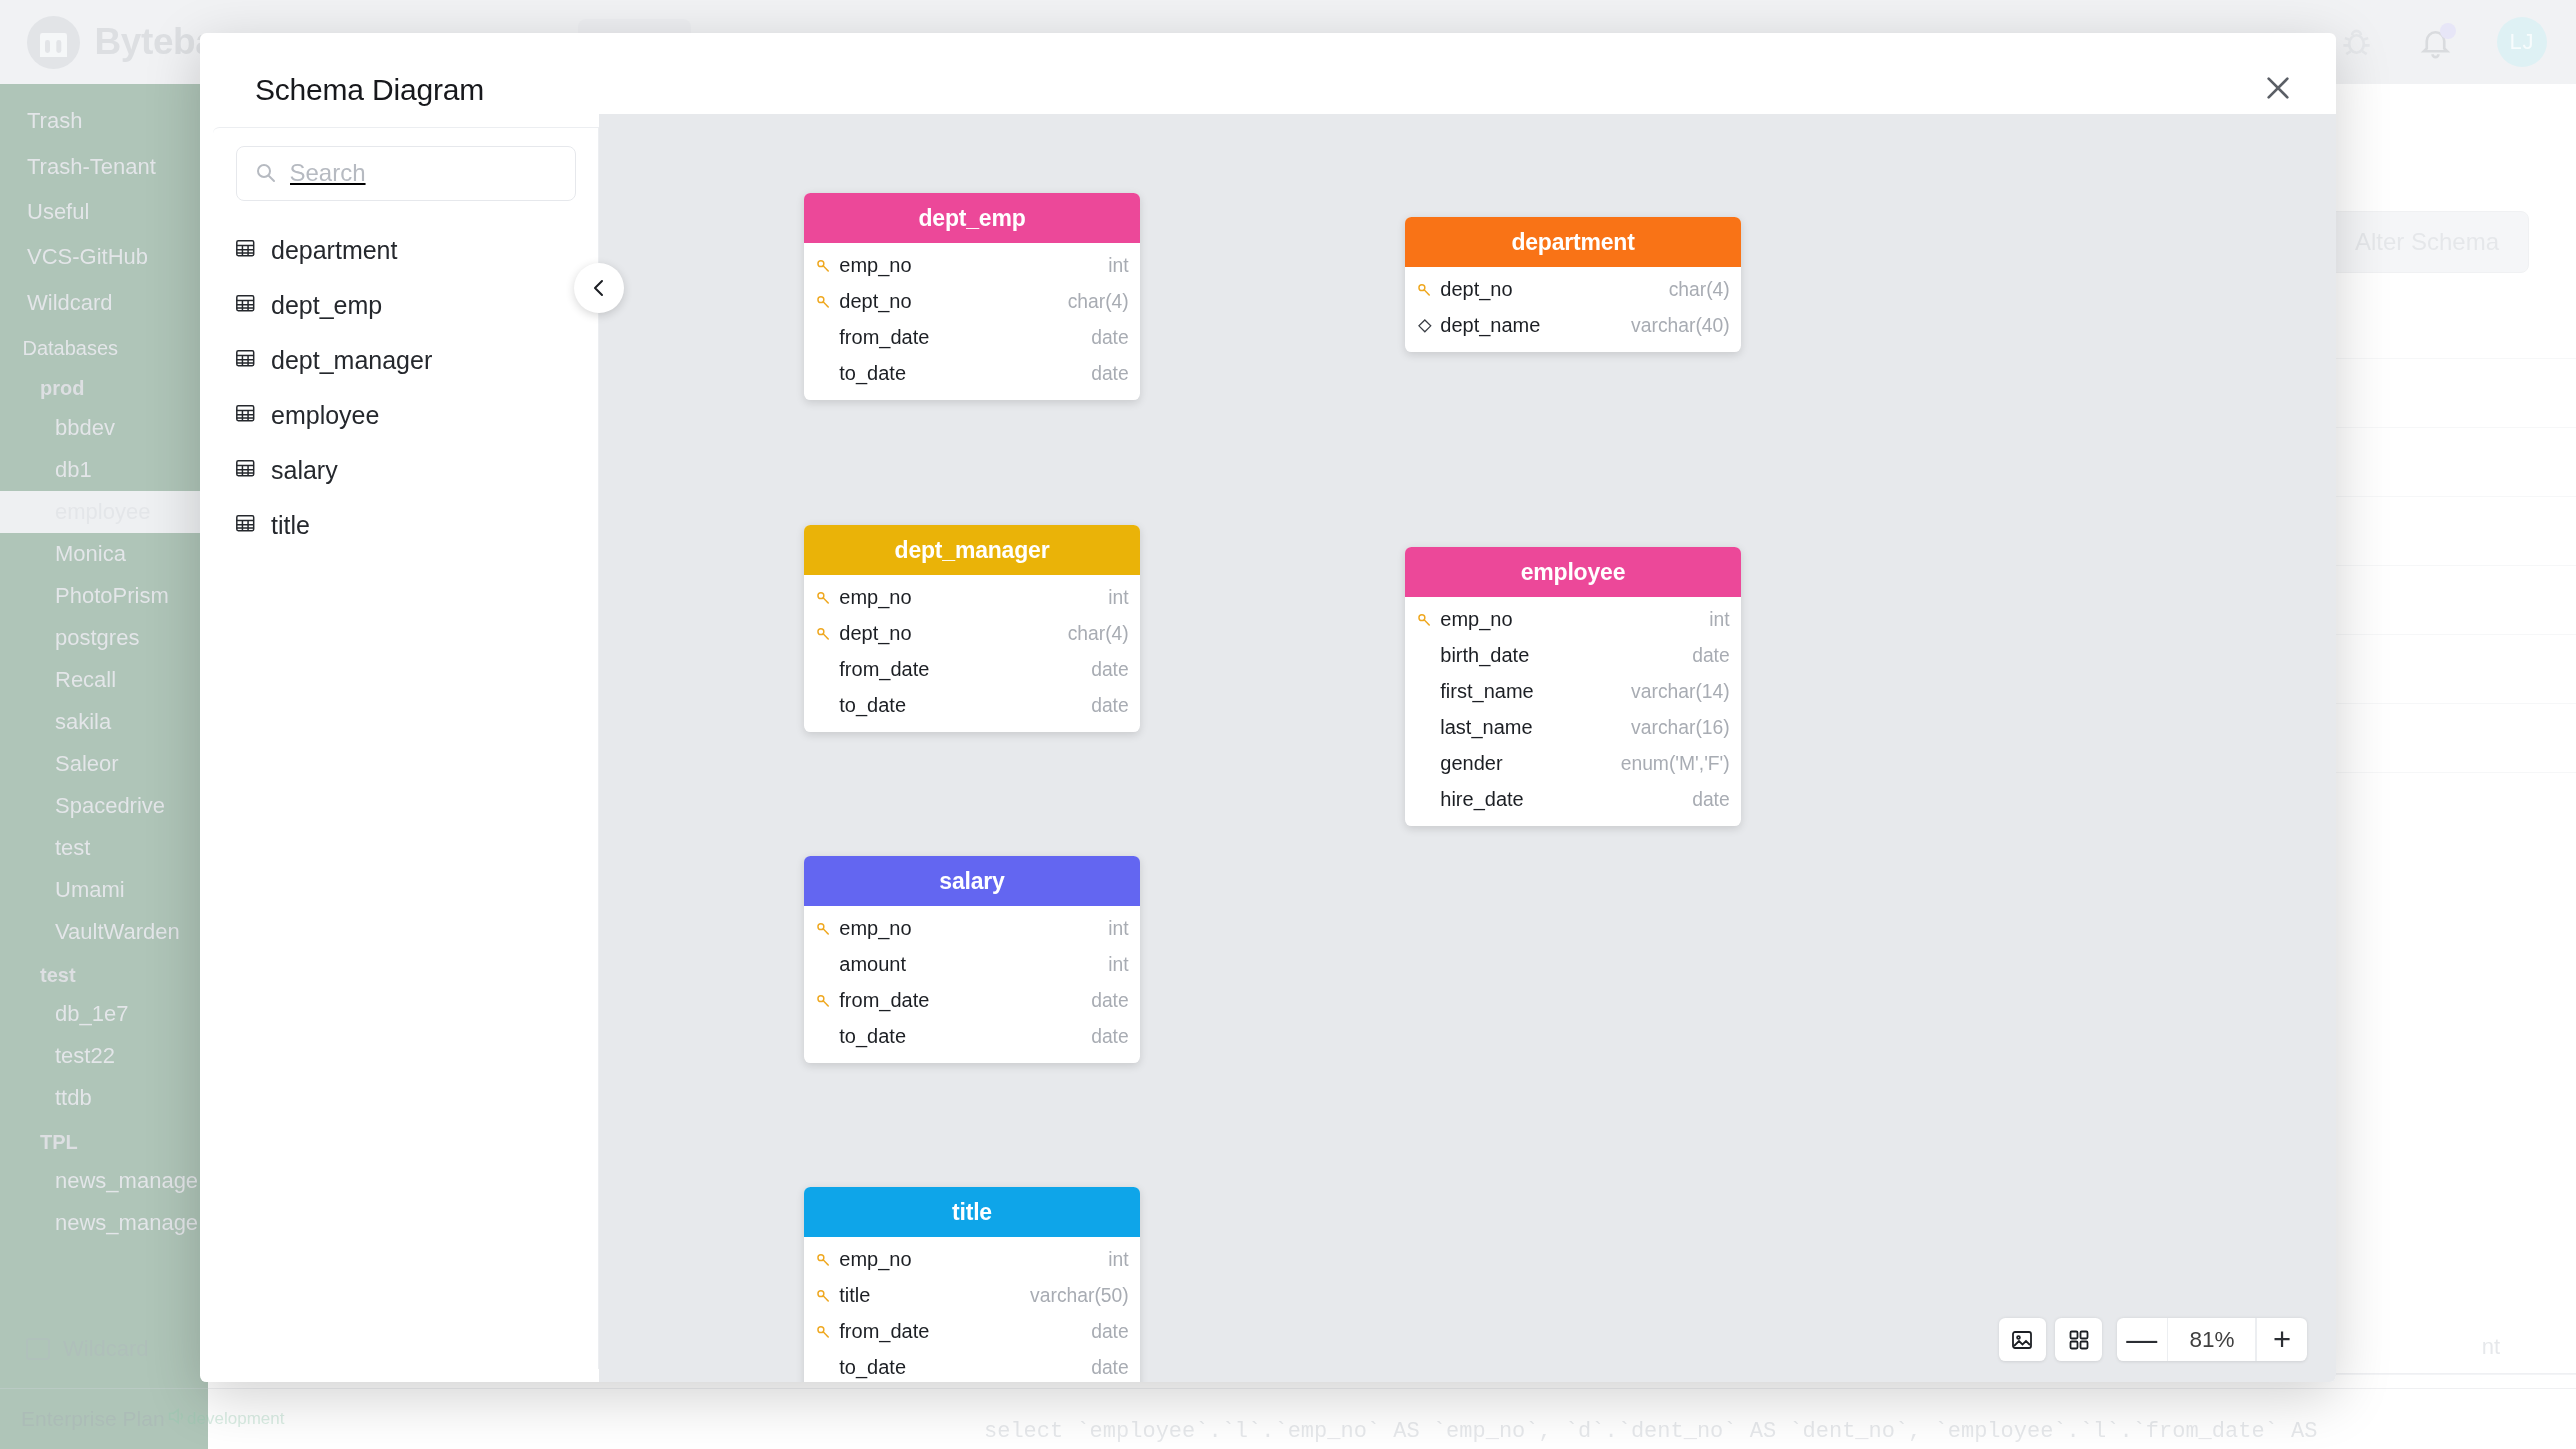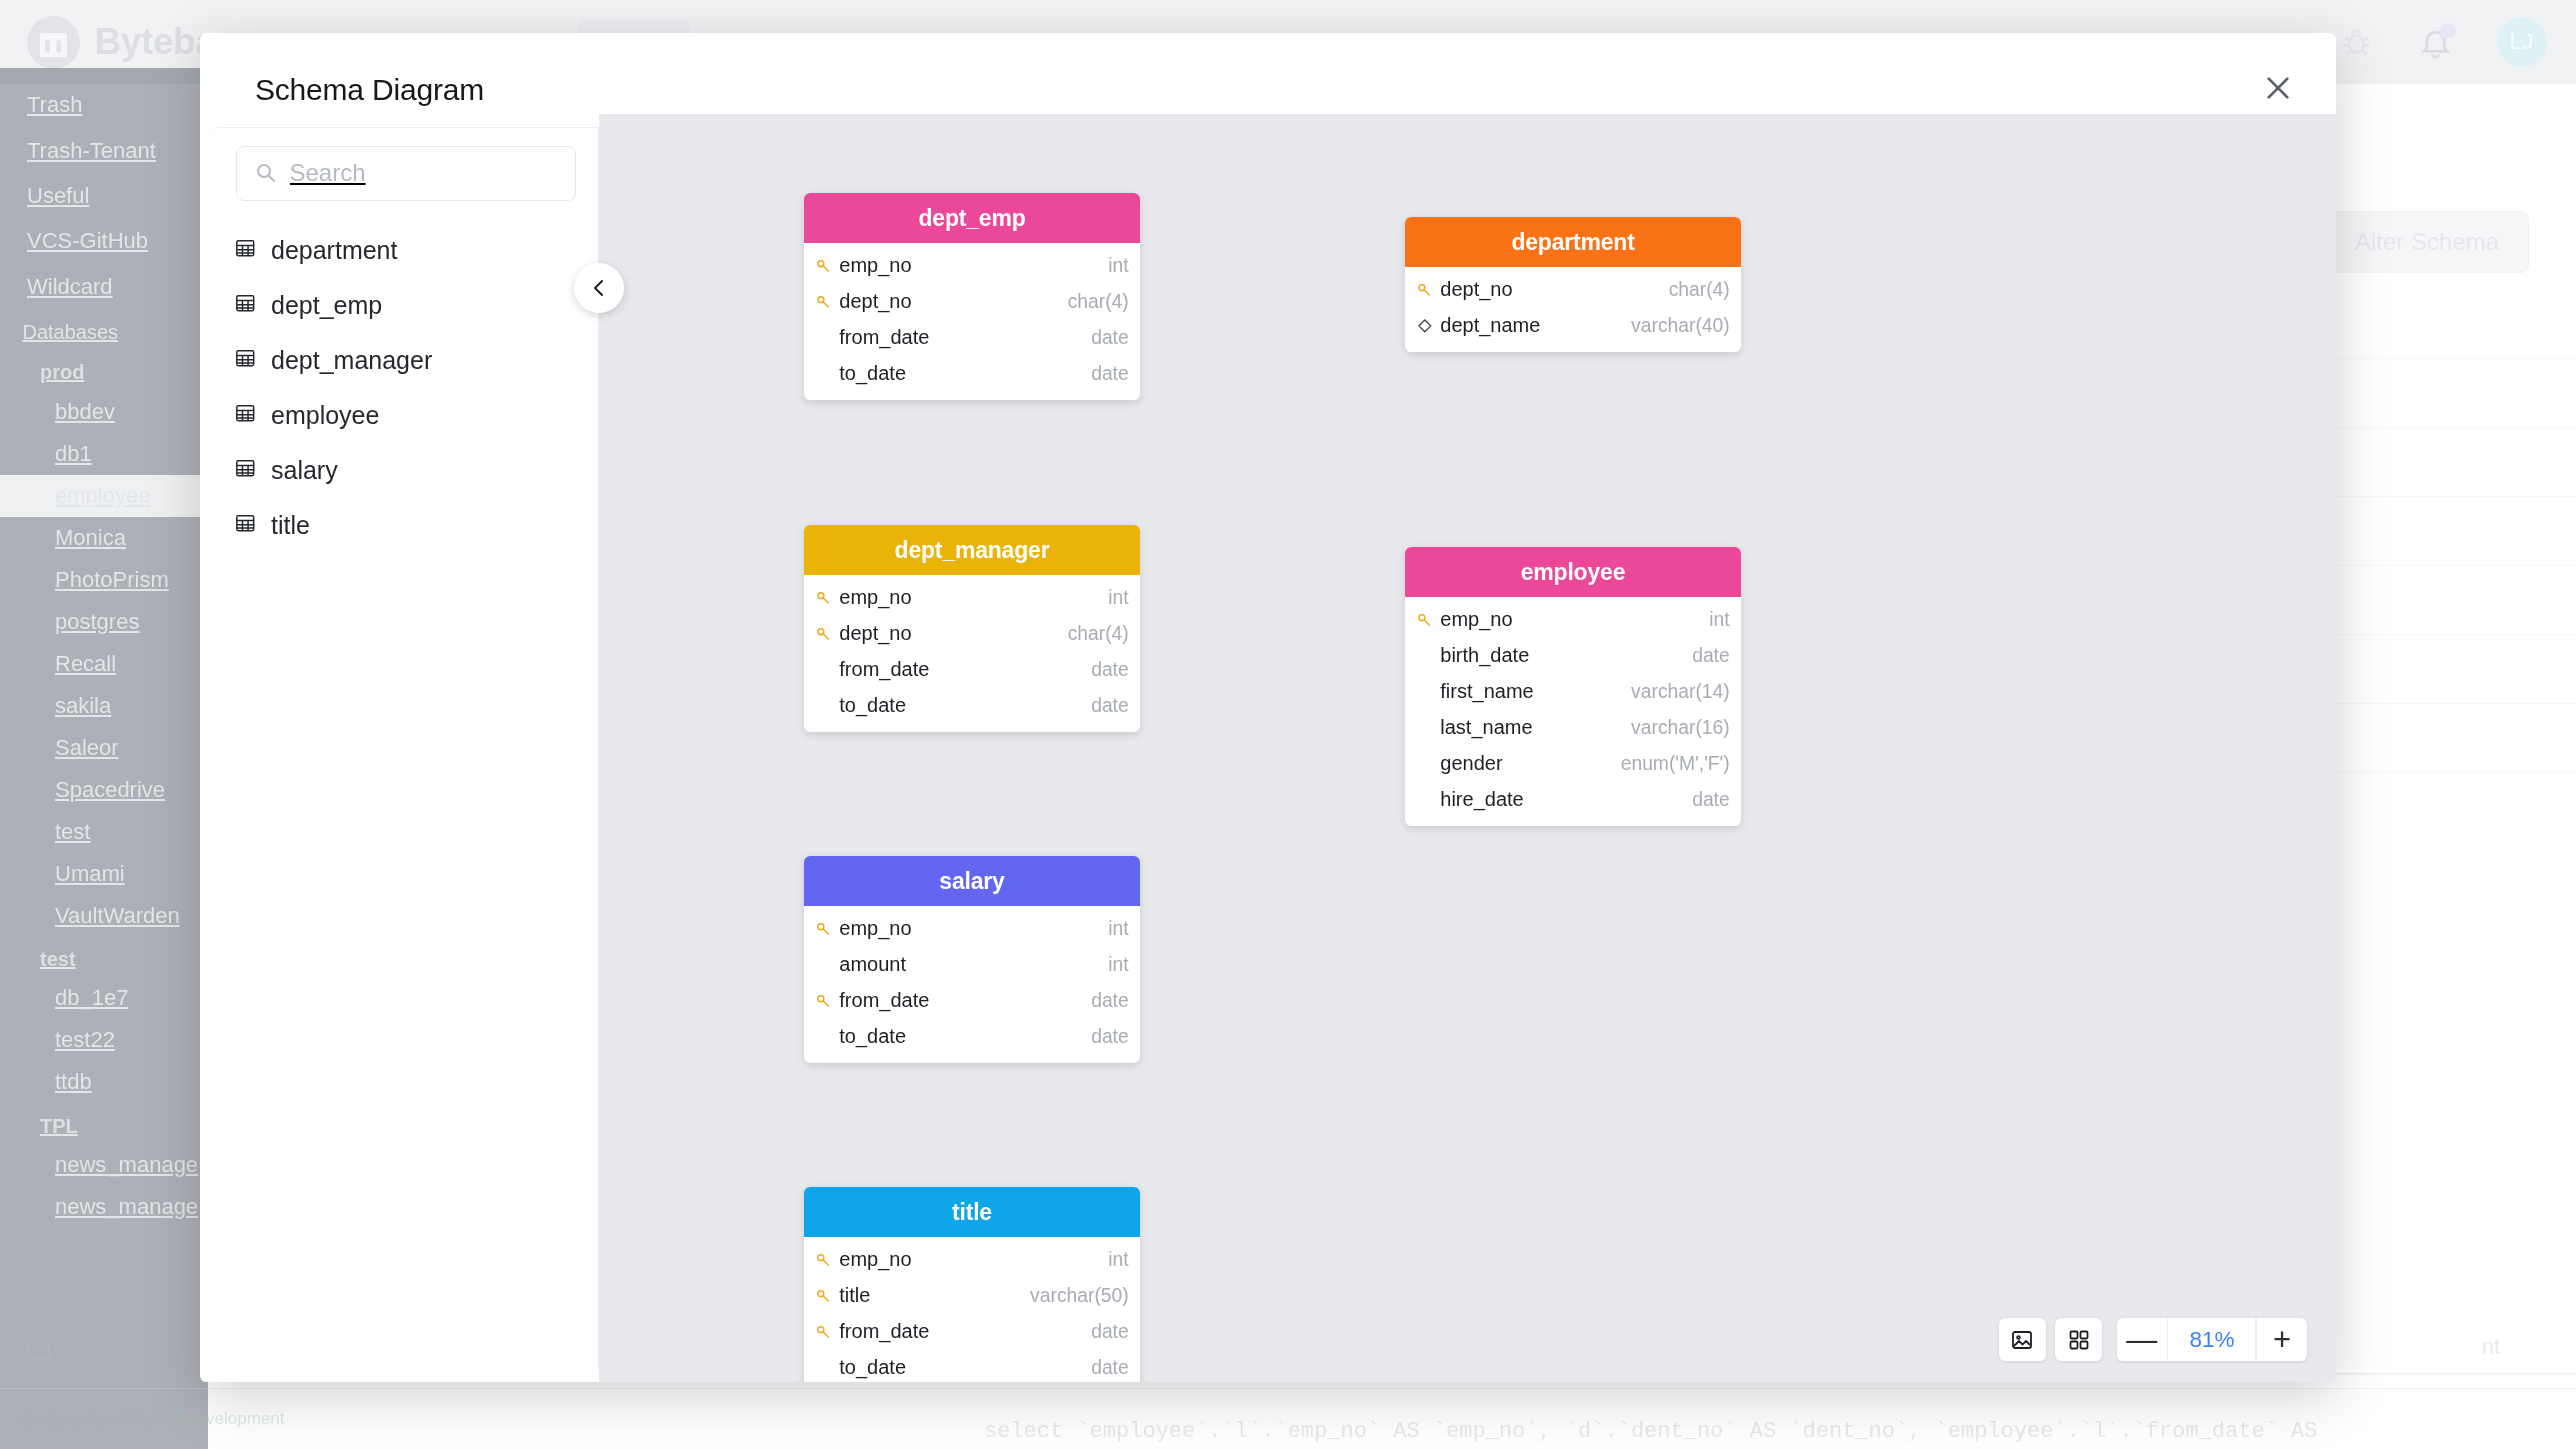--- a/index.html
+++ b/index.html
@@ -57,24 +57,24 @@
     border-radius: 50%; background: #b9b4e8;
   }
   #bg-avatar {
     width: 50px; height: 50px; border-radius: 50%;
     background: #9ed5de; color: #e6f6f8;
     display: flex; align-items: center; justify-content: center;
     font-size: 22px; letter-spacing: 0.8px;
   }
 
   #bg-sidebar {
-    position: absolute; left: 0; top: 68px; width: 208px; bottom: 0;
-    background: #0f172a;
+    position: absolute; left: 0; top: 84px; width: 208px; bottom: 0;
+    background: #14532d;
     padding-top: 14.5px;
-    font-size: 22px; color: #aeb4bd; text-decoration: underline;
+    font-size: 22px; color: #aeb4bd;
   }
   .bg-nav-item { padding: 9.7px 0 9.7px 27px; white-space: nowrap; }
   .bg-nav-group { padding: 11.3px 0 6.4px 22.5px; font-size: 20px; color: #aeb4bd; }
   .bg-nav-group.bold { font-weight: bold; color: #9ba1ab; padding-left: 40px; }
   .bg-nav-child { padding: 8px 0 8px 55px; white-space: nowrap; }
   .bg-nav-child.sel { background: #ced2d8; }
   #bg-archive {
     position: absolute; left: 0; bottom: 87px; width: 208px;
     display: flex; align-items: center; gap: 13px; padding-left: 26px;
   }
@@ -230,21 +230,21 @@
     display: flex; align-items: center; background: #ffffff;
     border-radius: 6.4px; overflow: hidden;
     box-shadow: 0 0.8px 3.2px rgba(0,0,0,0.10);
     margin-left: 4.8px;
   }
   #zoom-group > div {
     height: 43px; display: flex; align-items: center; justify-content: center;
     cursor: pointer;
   }
   .zg-btn { width: 50px; font-size: 31px; color: #2b2e33; }
-  #zoom-level { width: 87px; font-size: 22.5px; color: #3b82f6; cursor: default; }
+  #zoom-level { width: 87px; font-size: 22.5px; color: #404040; cursor: default; }
   .zg-sep { width: 1.6px; height: 43px; background: #eceef1; }
 </style>
 </head>
 <body>
 
 <div id="app-bg">
 
   <div id="bg-topbar" class="bg-dim">
     <div id="bg-logo">
       <div class="mark"></div>

